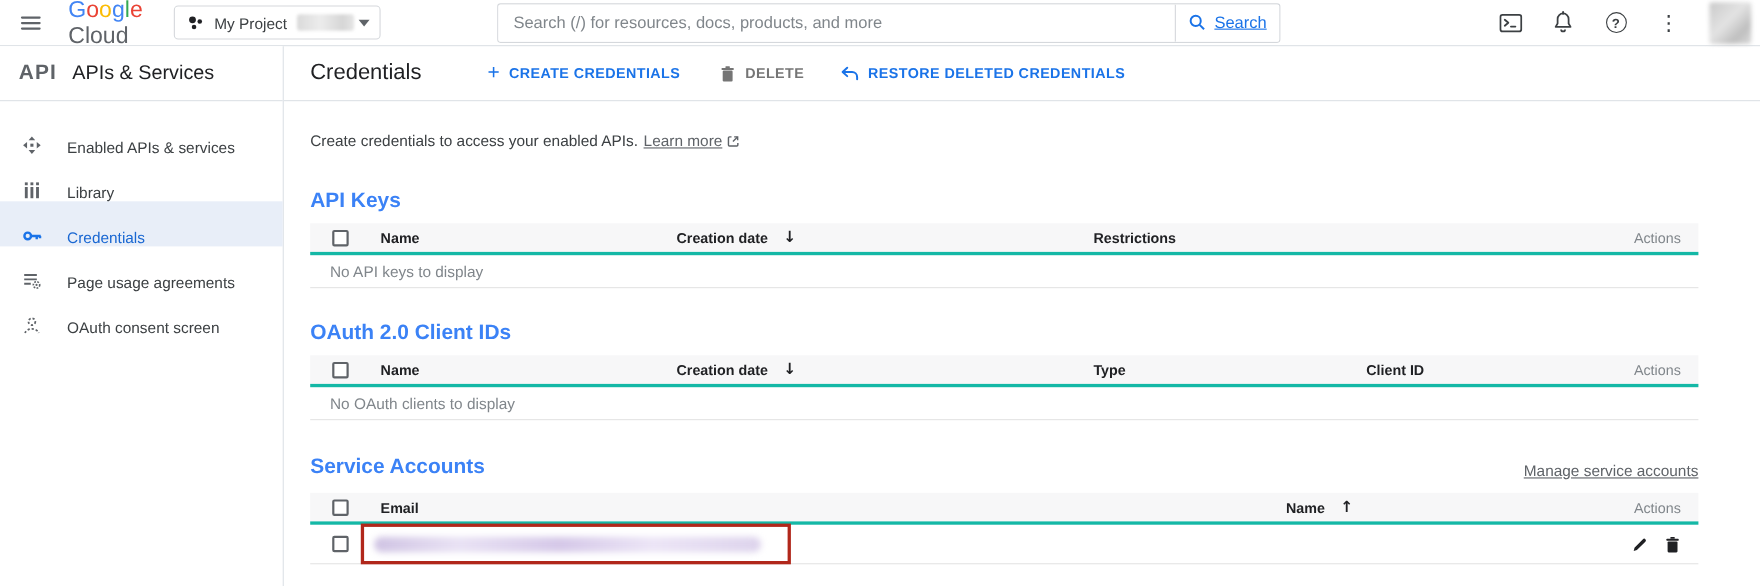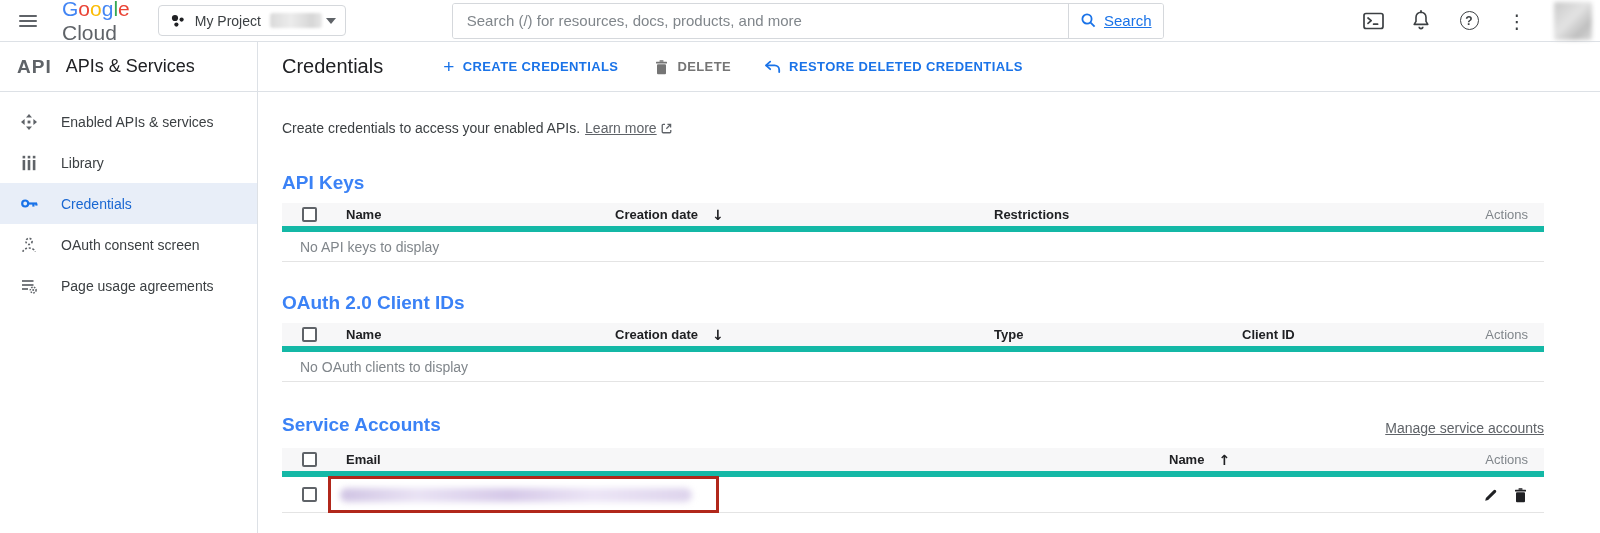--- a/index.html
+++ b/index.html
@@ -30,21 +30,21 @@
 
   
   .body-row { flex:1; display:flex; min-height:0; }
 
   
   .sidebar { width:258px; flex:none; border-right:1px solid #dde1e6; background:#fff; }
   .sidebar-header { height:50px; display:flex; align-items:center; padding-left:17px; border-bottom:1px solid #dde1e6; }
   .api-logo { font-family:Liberation Sans, sans-serif; font-weight:700; font-size:19px; color:#5f6368; letter-spacing:1px; }
   .sidebar-title { margin-left:14px; font-size:18px; color:#202124; }
   .nav { padding-top:9px; }
-  .nav-item { height:41px; display:flex; align-items:center; padding-left:19px; cursor:pointer; }
+  .nav-item { height:41px; display:flex; align-items:flex-end; padding-left:19px; cursor:pointer; }
   .nav-icon { width:20px; height:20px; display:flex; align-items:center; justify-content:center; color:#5f6368; flex:none; }
   .nav-label { margin-left:22px; font-size:14px; color:#3c4043; }
   .nav-item.selected { background:#e8eef8; }
   .nav-item.selected .nav-label { color:#1967d2; }
   .nav-item.selected .nav-icon { color:#1a73e8; }
 
   
   .main { flex:1; min-width:0; display:flex; flex-direction:column; }
   .main-header { height:50px; flex:none; border-bottom:1px solid #dde1e6; display:flex; align-items:center; padding-left:24px; }
   .page-title { font-size:20px; font-weight:400; color:#202124; }
@@ -59,21 +59,21 @@
   .intro { margin-top:28px; font-size:14px; color:#3c4043; display:flex; align-items:center; }
   .intro-link { color:#5f6368; text-decoration:underline; margin-left:5px; cursor:pointer; display:flex; align-items:center; gap:3px; }
 
   .section-title { font-size:19px; font-weight:700; color:#3b82f6; }
   .sec-apikeys .section-title { margin-top:36px; }
   .sec-oauth .section-title { margin-top:30px; }
   .sa-head { margin-top:32px; display:flex; align-items:flex-end; justify-content:space-between; }
   .manage-link { font-size:14px; color:#5f6368; text-decoration:underline; cursor:pointer; }
 
   .tbl { margin-top:9px; }
-  .tbl-header { height:29px; background:#f7f7f8; border-bottom:6px solid #14b8a6; display:flex; align-items:center; font-size:13px; font-weight:700; color:#202124; }
+  .tbl-header { height:29px; background:#f7f7f8; border-bottom:3px solid #14b8a6; display:flex; align-items:center; font-size:13px; font-weight:700; color:#202124; }
   .tbl-row { height:30px; display:flex; align-items:center; border-bottom:1px solid #e4e4e4; font-size:14px; color:#80868b; }
   .c-check { width:64px; flex:none; padding-left:20px; display:flex; align-items:center; }
   .checkbox { width:15px; height:15px; border:2px solid #5f6368; border-radius:2px; background:#fff; cursor:pointer; }
   .c-name { width:269px; flex:none; }
   .c-date { width:379px; flex:none; display:flex; align-items:center; gap:14px; }
   .c-restr { flex:1; }
   .c-type { width:248px; flex:none; }
   .c-cid { flex:1; }
   .c-email { width:823px; flex:none; }
   .c-sname { flex:1; display:flex; align-items:center; gap:14px; }
@@ -200,38 +200,38 @@
               <line x1="13.4" y1="9.5" x2="13.4" y2="12.6" stroke="currentColor" stroke-width="2.2"></line>
               <line x1="16.4" y1="9.5" x2="16.4" y2="11.6" stroke="currentColor" stroke-width="2.2"></line>
             </svg>
           </span>
           <span class="nav-label">Credentials</span>
         </div>
 
         <div class="nav-item">
           <span class="nav-icon">
             <svg width="18" height="18" viewBox="0 0 18 18">
-              <circle cx="9" cy="5.4" r="3.1" fill="none" stroke="currentColor" stroke-width="1.6" stroke-dasharray="2 1.7"></circle>
-              <path d="M2.8 15.8 a6.3 4.6 0 0 1 12.4 0" fill="none" stroke="currentColor" stroke-width="1.6" stroke-dasharray="2 1.7"></path>
-            </svg>
-          </span>
-          <span class="nav-label">OAuth consent screen</span>
-        </div>
-
-        <div class="nav-item">
-          <span class="nav-icon">
-            <svg width="18" height="18" viewBox="0 0 18 18">
               <line x1="2" y1="4" x2="13.5" y2="4" stroke="currentColor" stroke-width="1.7"></line>
               <line x1="2" y1="8" x2="13.5" y2="8" stroke="currentColor" stroke-width="1.7"></line>
               <line x1="2" y1="12" x2="8" y2="12" stroke="currentColor" stroke-width="1.7"></line>
               <circle cx="13.2" cy="13" r="2.9" fill="none" stroke="currentColor" stroke-width="1.5" stroke-dasharray="1.6 1.2"></circle>
               <circle cx="13.2" cy="13" r="1" fill="currentColor"></circle>
             </svg>
           </span>
           <span class="nav-label">Page usage agreements</span>
+        </div>
+
+        <div class="nav-item">
+          <span class="nav-icon">
+            <svg width="18" height="18" viewBox="0 0 18 18">
+              <circle cx="9" cy="5.4" r="3.1" fill="none" stroke="currentColor" stroke-width="1.6" stroke-dasharray="2 1.7"></circle>
+              <path d="M2.8 15.8 a6.3 4.6 0 0 1 12.4 0" fill="none" stroke="currentColor" stroke-width="1.6" stroke-dasharray="2 1.7"></path>
+            </svg>
+          </span>
+          <span class="nav-label">OAuth consent screen</span>
         </div>
 
       </div>
     </div>
 
     <div class="main">
 
       <div class="main-header">
         <span class="page-title">Credentials</span>
 

